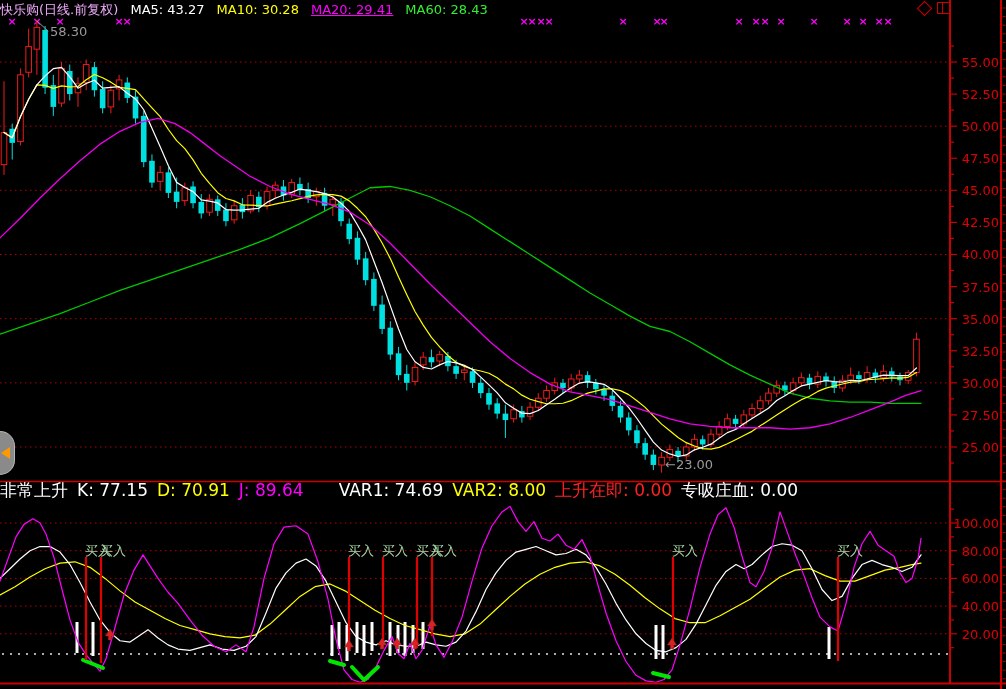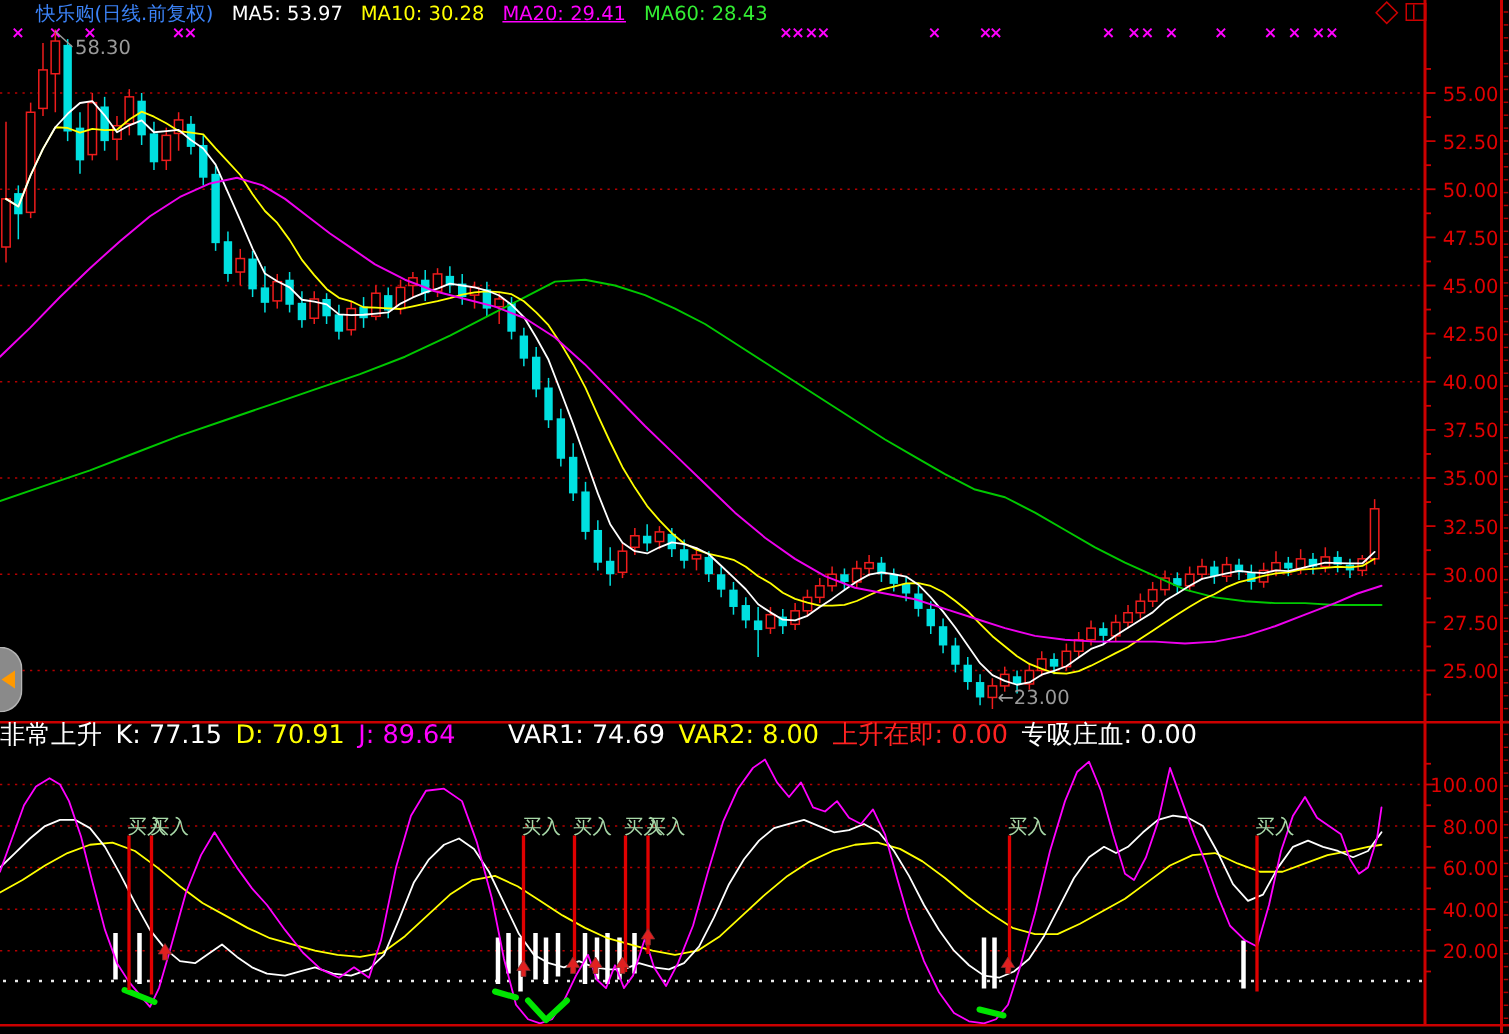--- a/index.html
+++ b/index.html
@@ -1,21 +1,21 @@
 <!DOCTYPE html>
 <html><head>
 <meta charset="utf-8">
 <style>
   html,body{margin:0;padding:0;background:#000;}
   #app{position:relative;width:1006px;height:689px;background:#000;overflow:hidden;
        font-family:"DejaVu Sans","Liberation Sans",sans-serif;}
   #chart-svg{position:absolute;left:0;top:0;}
   .title-bar{position:absolute;left:0;top:1px;height:17px;line-height:17px;font-size:13px;
              white-space:nowrap;z-index:5;}
-  .title-bar .symbol{color:#3b82f6;margin-right:8px;margin-left:24px;}
+  .title-bar .symbol{color:#f0abfc;margin-right:8px;}
   .title-bar .readout{margin-right:12px;}
   .sub-header{position:absolute;left:0;top:483px;height:15px;line-height:15px;font-size:17px;
               white-space:nowrap;z-index:5;}
   .sub-header .readout{margin-right:9px;}
   .win-icons{position:absolute;top:2px;left:919px;z-index:6;display:flex;align-items:center;}
   .diamond{width:9px;height:9px;border:1px solid #cc0000;transform:rotate(45deg);margin-right:7px;}
   .splitwin{width:12px;height:10px;border:1px solid #cc0000;position:relative;}
   .splitwin:after{content:"";position:absolute;left:4px;top:0;width:0;height:10px;border-left:1px solid #cc0000;}
   .back-btn{position:absolute;left:0;top:431px;width:14px;height:42px;background:#8a8a8a;
             border:1px solid #b5b5b5;border-left:none;border-radius:0 21px 21px 0;z-index:6;
@@ -477,21 +477,21 @@
       <line x1="950" y1="647.65" x2="954" y2="647.65" stroke="#cc0000" stroke-width="1.2"></line>
       <text x="999" y="528" fill="#e00000" font-size="13" text-anchor="end" font-family="&quot;DejaVu Sans&quot;,&quot;Liberation Sans&quot;,sans-serif">100.00</text>
       <text x="999" y="555.7" fill="#e00000" font-size="13" text-anchor="end" font-family="&quot;DejaVu Sans&quot;,&quot;Liberation Sans&quot;,sans-serif">80.00</text>
       <text x="999" y="583.4" fill="#e00000" font-size="13" text-anchor="end" font-family="&quot;DejaVu Sans&quot;,&quot;Liberation Sans&quot;,sans-serif">60.00</text>
       <text x="999" y="611.1" fill="#e00000" font-size="13" text-anchor="end" font-family="&quot;DejaVu Sans&quot;,&quot;Liberation Sans&quot;,sans-serif">40.00</text>
       <text x="999" y="638.8" fill="#e00000" font-size="13" text-anchor="end" font-family="&quot;DejaVu Sans&quot;,&quot;Liberation Sans&quot;,sans-serif">20.00</text>
     </svg>
 
   <div class="title-bar">
     <span class="symbol">快乐购(日线.前复权)</span>
-    <span id="title-readouts"><span class="readout" style="color: rgb(255, 255, 255);">MA5: 53.97</span><span class="readout" style="color: rgb(255, 255, 0);">MA10: 30.28</span><span class="readout" style="color: rgb(255, 0, 255); text-decoration: underline;">MA20: 29.41</span><span class="readout" style="color: rgb(51, 238, 51);">MA60: 28.43</span></span>
+    <span id="title-readouts"><span class="readout" style="color: rgb(255, 255, 255);">MA5: 43.27</span><span class="readout" style="color: rgb(255, 255, 0);">MA10: 30.28</span><span class="readout" style="color: rgb(255, 0, 255); text-decoration: underline;">MA20: 29.41</span><span class="readout" style="color: rgb(51, 238, 51);">MA60: 28.43</span></span>
   </div>
 
   <div class="win-icons">
     <div class="diamond"></div>
     <div class="splitwin"></div>
   </div>
 
   <div class="sub-header" id="sub-header"><span class="readout" style="color: rgb(255, 255, 255);">非常上升</span><span class="readout" style="color: rgb(255, 255, 255);">K: 77.15</span><span class="readout" style="color: rgb(255, 255, 0);">D: 70.91</span><span class="readout" style="color: rgb(255, 0, 255);">J: 89.64</span><span class="readout" style="color: rgb(255, 255, 255); margin-left: 26px;">VAR1: 74.69</span><span class="readout" style="color: rgb(255, 255, 0);">VAR2: 8.00</span><span class="readout" style="color: rgb(255, 34, 34);">上升在即: 0.00</span><span class="readout" style="color: rgb(255, 255, 255);">专吸庄血: 0.00</span></div>
 
   <div class="back-btn">

